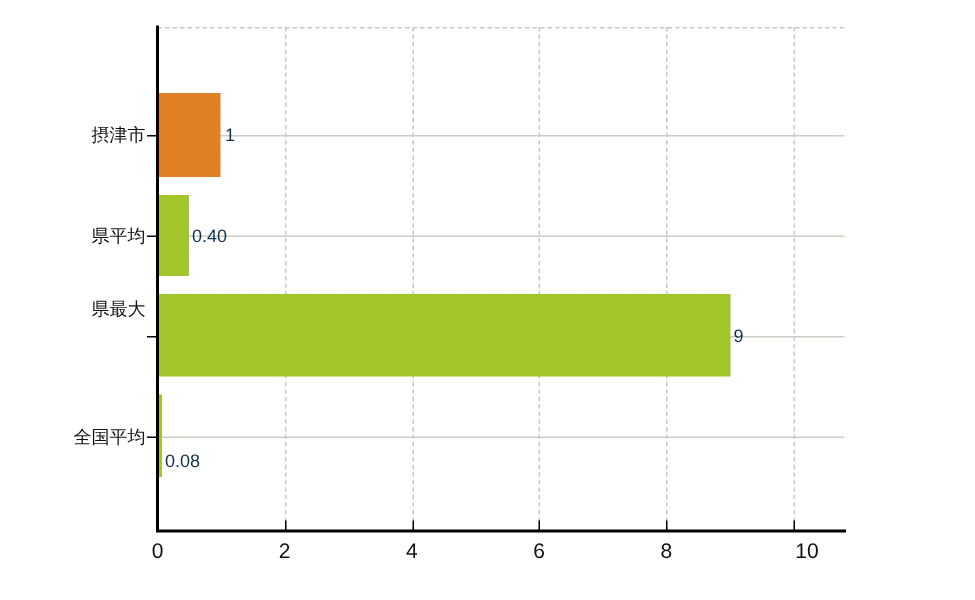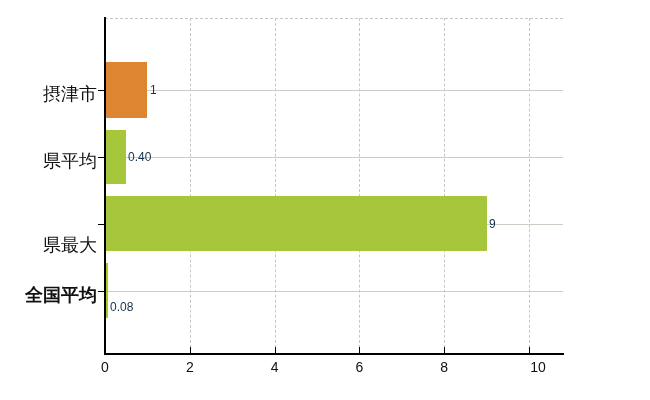--- a/index.html
+++ b/index.html
@@ -101,21 +101,21 @@
       linear-gradient(45deg, rgba(255,255,255,0.12) 25%, transparent 25%, transparent 50%, rgba(255,255,255,0.12) 50%, rgba(255,255,255,0.12) 75%, transparent 75%),
       linear-gradient(-45deg, rgba(0,0,0,0.05) 25%, transparent 25%, transparent 50%, rgba(0,0,0,0.05) 50%, rgba(0,0,0,0.05) 75%, transparent 75%);
     background-size: 2px 2px, 2px 2px;
   }
   
   .y-cat-label {
     position: absolute;
     right: 553px; 
     text-align: right;
     white-space: nowrap;
-    font-size: 18px;
+    font-size: 12px;
     color: #111111;
     letter-spacing: 0px;
   }
   .x-tick-label {
     position: absolute;
     top: 359px;
     text-align: center;
     font-size: 14px;
     color: #111111;
     white-space: nowrap;
@@ -162,22 +162,22 @@
 
   <div class="x-tick-mark" style="left:105px;"></div>
   <div class="x-tick-mark" style="left:189.8px;"></div>
   <div class="x-tick-mark" style="left:274.6px;"></div>
   <div class="x-tick-mark" style="left:359.4px;"></div>
   <div class="x-tick-mark" style="left:444.2px;"></div>
   <div class="x-tick-mark" style="left:529px;"></div>
 
   <div class="y-cat-label" style="top:82px;">摂津市</div>
   <div class="y-cat-label" style="top:149px;">県平均</div>
-  <div class="y-cat-label" style="top:233px;">県最大</div>
-  <div class="y-cat-label" style="top:283px;font-weight:bold;">全国平均</div>
+  <div class="y-cat-label" style="top:198px;">県最大</div>
+  <div class="y-cat-label" style="top:283px;">全国平均</div>
 
   <div class="x-tick-label" style="left:95px; width:20px;">0</div>
   <div class="x-tick-label" style="left:179.8px; width:20px;">2</div>
   <div class="x-tick-label" style="left:264.6px; width:20px;">4</div>
   <div class="x-tick-label" style="left:349.4px; width:20px;">6</div>
   <div class="x-tick-label" style="left:434.2px; width:20px;">8</div>
   <div class="x-tick-label" style="left:528px; width:20px;">10</div>
 
   <div class="value-label" style="left:150px; top:83px;">1</div>
   <div class="value-label" style="left:128px; top:150px;">0.40</div>

